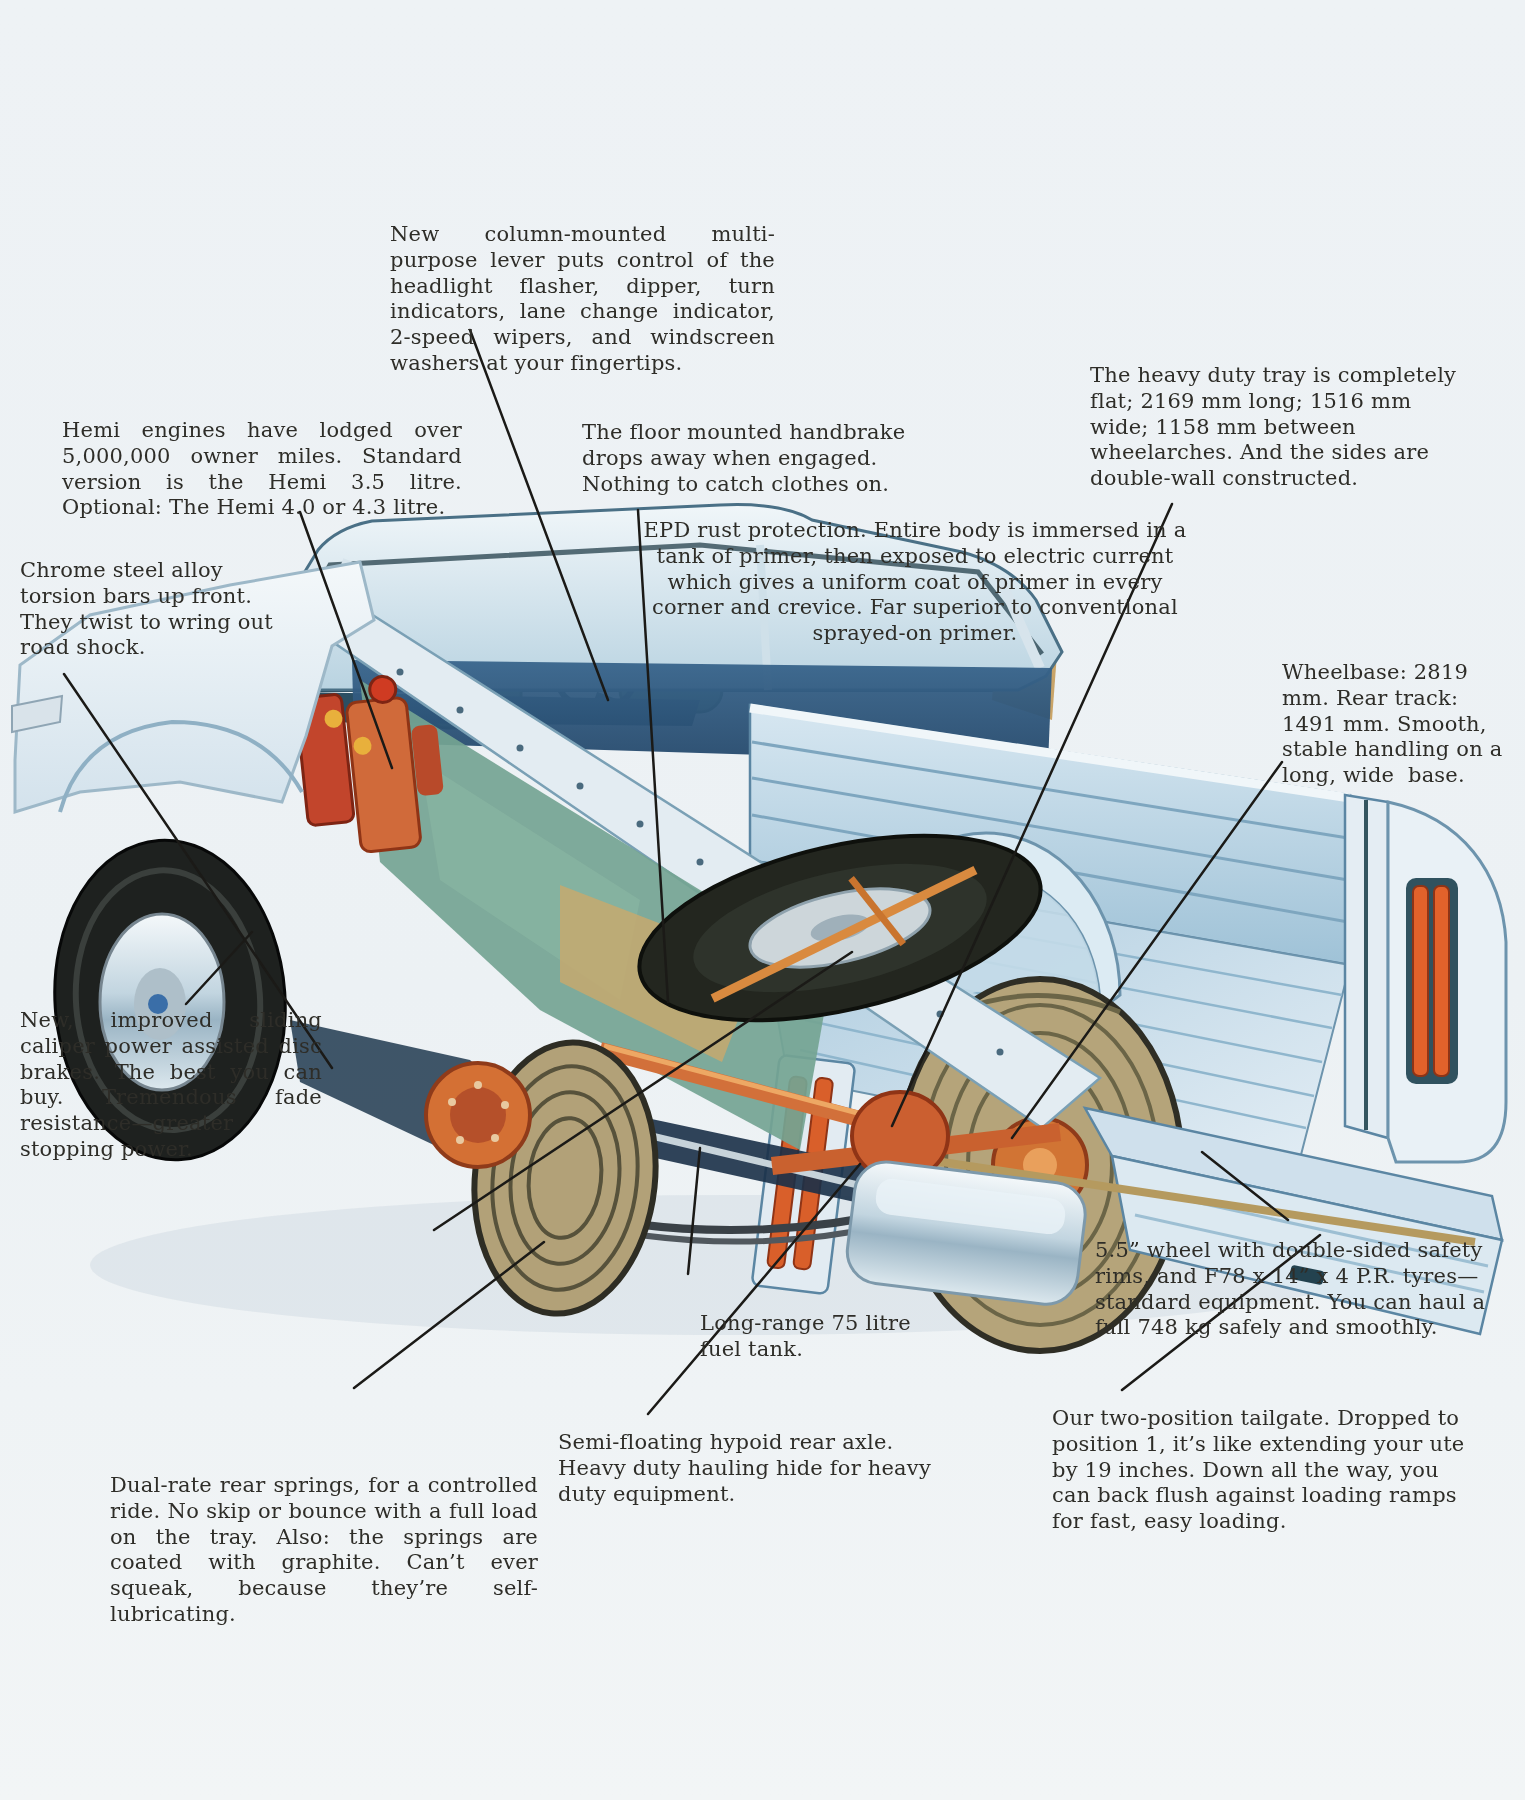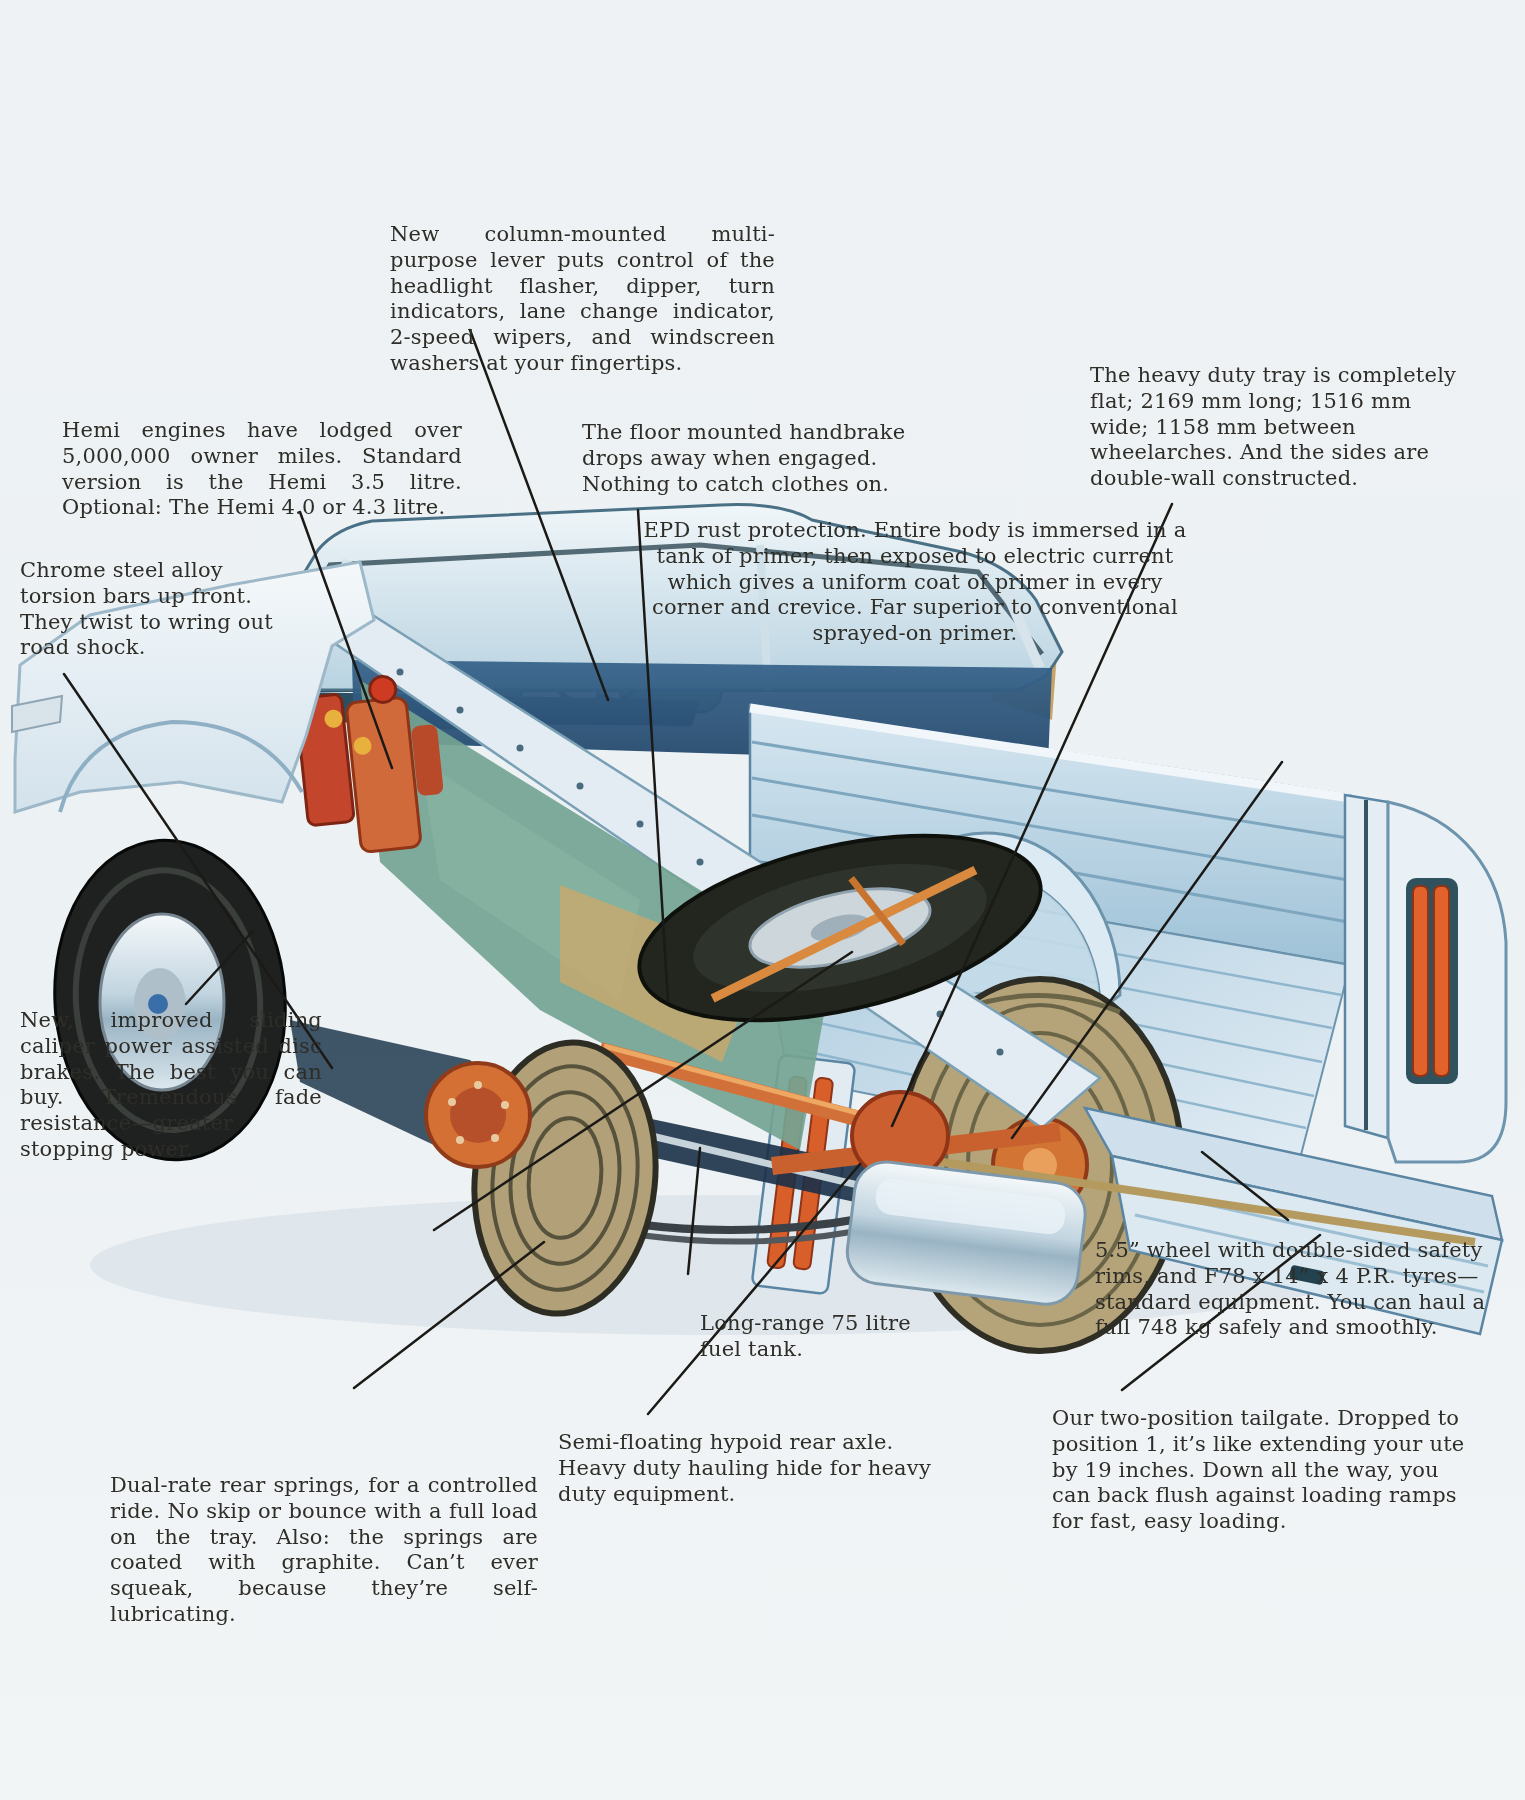--- a/index.html
+++ b/index.html
@@ -266,20 +266,21 @@
   <div class="ann just" style="left:62px;top:418px;width:400px;">Hemi engines have lodged over 5,000,000 owner miles. Standard version is the Hemi 3.5 litre. Optional: The Hemi 4.0 or 4.3 litre.</div>
 
   <div class="ann" style="left:582px;top:420px;width:368px;">The floor mounted handbrake drops away when engaged. Nothing to catch clothes on.</div>
 
   <div class="ann" style="left:1090px;top:363px;width:382px;">The heavy duty tray is completely flat; 2169 mm long; 1516 mm wide; 1158 mm between wheelarches. And the sides are double-wall constructed.</div>
 
   <div class="ann" style="left:20px;top:558px;width:272px;">Chrome steel alloy torsion bars up front. They twist to wring out road shock.</div>
 
   <div class="ann ctr" style="left:640px;top:518px;width:550px;">EPD rust protection. Entire body is immersed in a tank of primer, then exposed to electric current which gives a uniform coat of primer in every corner and crevice. Far superior to conventional sprayed-on primer.</div>
 
+  <div class="ann" style="left:1282px;top:660px;width:224px;">Wheelbase: 2819 mm. Rear track: 1491 mm. Smooth, stable handling on a long, wide  base.</div>
 
   <div class="ann just" style="left:20px;top:1008px;width:302px;">New, improved sliding caliper power assisted disc brakes. The best you can buy. Tremendous fade resistance—greater stopping power.</div>
 
 
   <div class="ann" style="left:700px;top:1288px;width:220px;margin-top:23px;">Long-range 75 litre fuel tank.</div>
 
   <div class="ann" style="left:1095px;top:1238px;width:408px;">5.5” wheel with double-sided safety rims, and F78 x 14” x 4 P.R. tyres—standard equipment. You can haul a full 748 kg safely and smoothly.</div>
 
   <div class="ann just" style="left:110px;top:1473px;width:428px;">Dual-rate rear springs, for a controlled ride. No skip or bounce with a full load on the tray. Also: the springs are coated with graphite. Can’t ever squeak, because they’re self-lubricating.</div>
 

